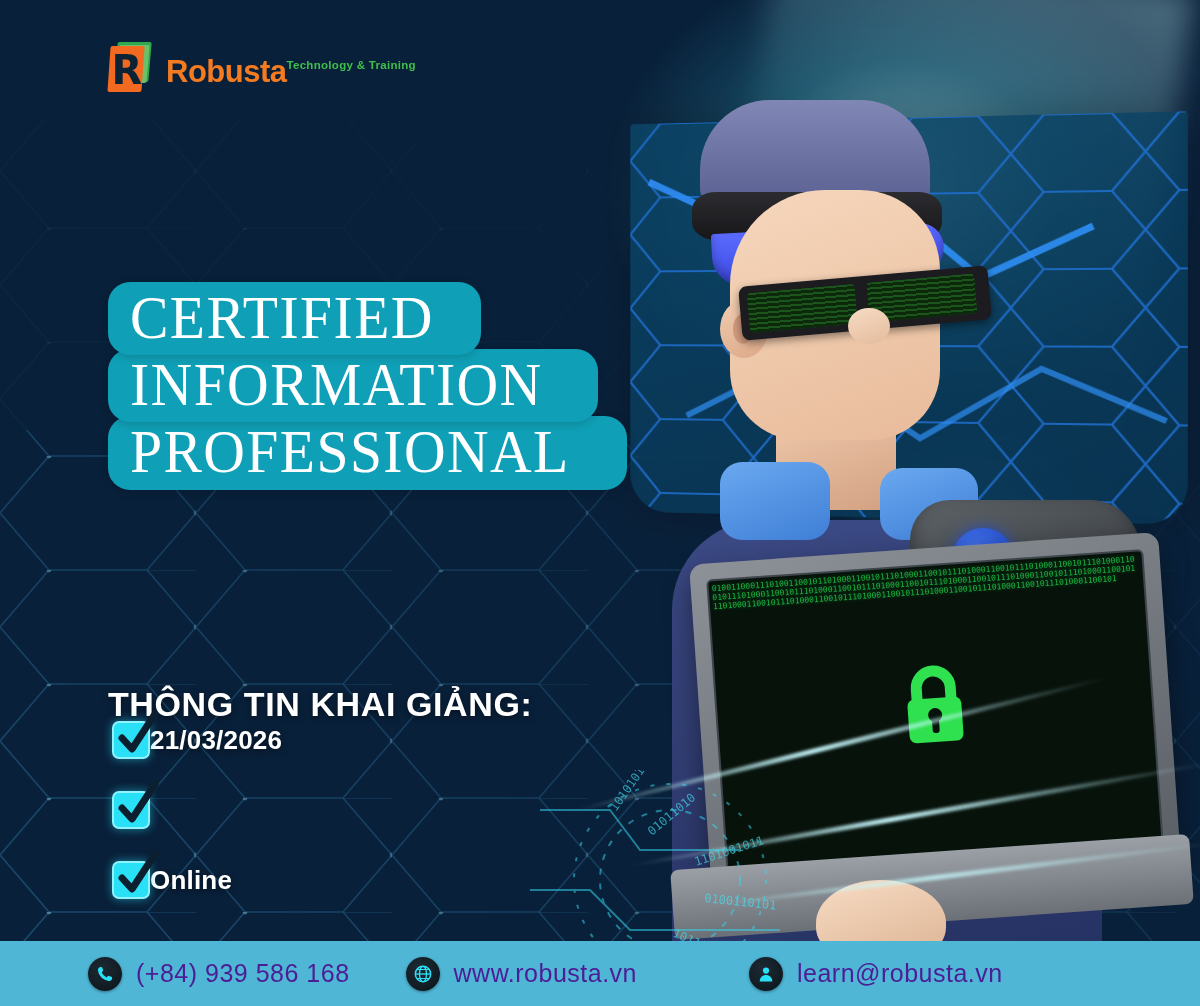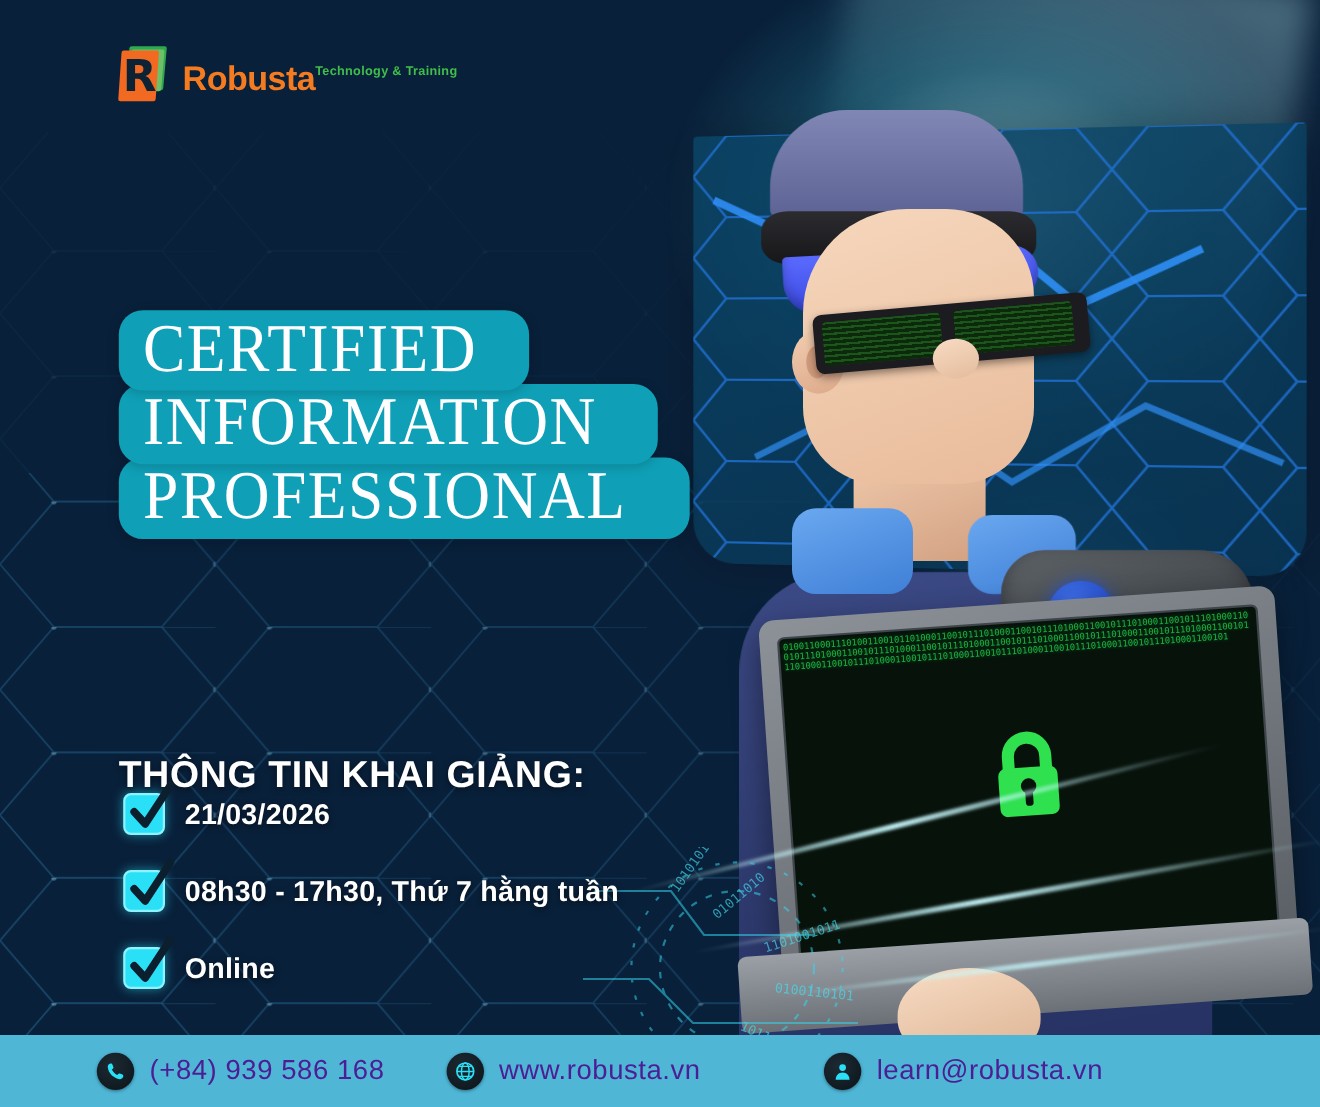--- a/index.html
+++ b/index.html
@@ -97,21 +97,21 @@
   .band.b4{ z-index:1; }
 
   
   .info-title{
     position:absolute; left:108px; top:645px; color:#ffffff;
     font-size:34px; font-weight:bold; letter-spacing:.6px;
     text-shadow:0 2px 6px rgba(0,0,0,.5);
     margin-top:40px;
   }
   .info-list{ position:absolute; left:112px; top:712px; }
-  .info-row{ display:flex; align-items:center; gap:18px; height:56px; margin-bottom:14px; }
+  .info-row{ display:flex; align-items:center; height:56px; margin-bottom:14px; }
   .cbx{ position:relative; width:38px; height:38px; flex:0 0 auto; }
   .cbx .box{
     position:absolute; inset:0; background:#2ae0f7; border-radius:7px;
     border:2px solid #8ff2ff; box-shadow:0 0 10px rgba(42,224,247,.55);
   }
   .cbx svg{ position:absolute; left:2px; top:-9px; width:44px; height:46px; overflow:visible; }
   .info-text{
     color:#ffffff; font-size:26px; font-weight:bold; letter-spacing:.2px;
     text-shadow:0 2px 6px rgba(0,0,0,.55); white-space:nowrap;
   }
@@ -358,21 +358,20 @@
       <div class="info-text">21/03/2026</div>
     </div>
 
     <div class="info-row">
       <div class="cbx">
         <div class="box"></div>
         <svg viewBox="0 0 44 46">
             <path d="M8 26 L18 37 L41 2" fill="none" stroke="#0b1f2e" stroke-width="7" stroke-linecap="round" stroke-linejoin="round"></path>
           </svg>
       </div>
-      <div class="info-text">08h30 - 17h30, Thứ 7 hằng tuần</div>
     </div>
 
     <div class="info-row">
       <div class="cbx">
         <div class="box"></div>
         <svg viewBox="0 0 44 46">
             <path d="M8 26 L18 37 L41 2" fill="none" stroke="#0b1f2e" stroke-width="7" stroke-linecap="round" stroke-linejoin="round"></path>
           </svg>
       </div>
       <div class="info-text">Online</div>

